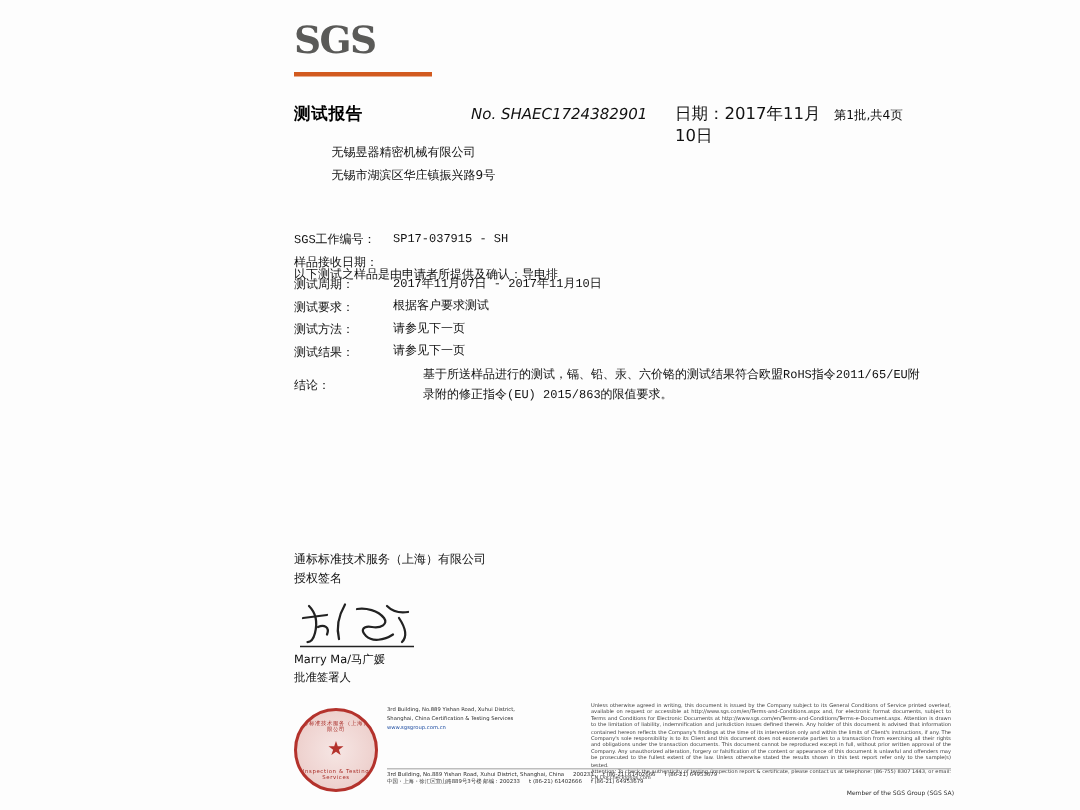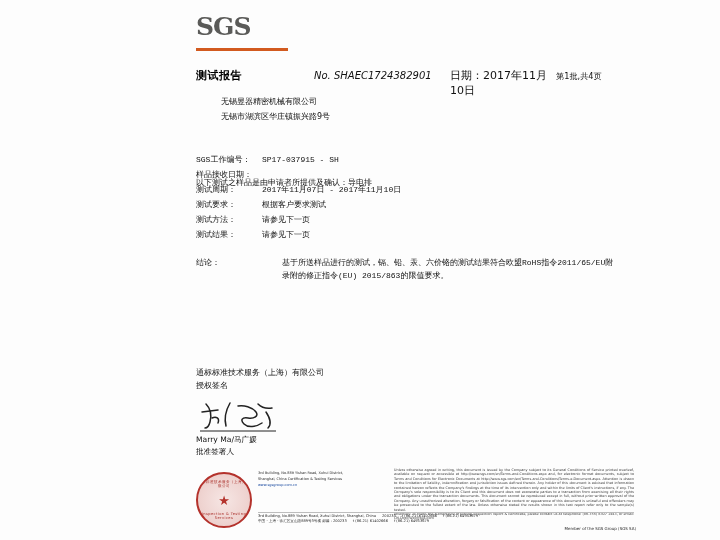--- a/index.html
+++ b/index.html
@@ -125,21 +125,20 @@
   .dvalue {
     flex: 1;
     line-height: 11.5px;
   }
   .drow.conclusion {
     margin-top: 3px;
     gap: 20px;
   }
   .drow.conclusion .dvalue {
     line-height: 13px;
-    margin-top: 12px;
   }
 
   
   .sig-block {
     position: absolute;
     left: 196px;
     top: 366px;
     font-size: 8px;
     color: #111;
     line-height: 13px;

